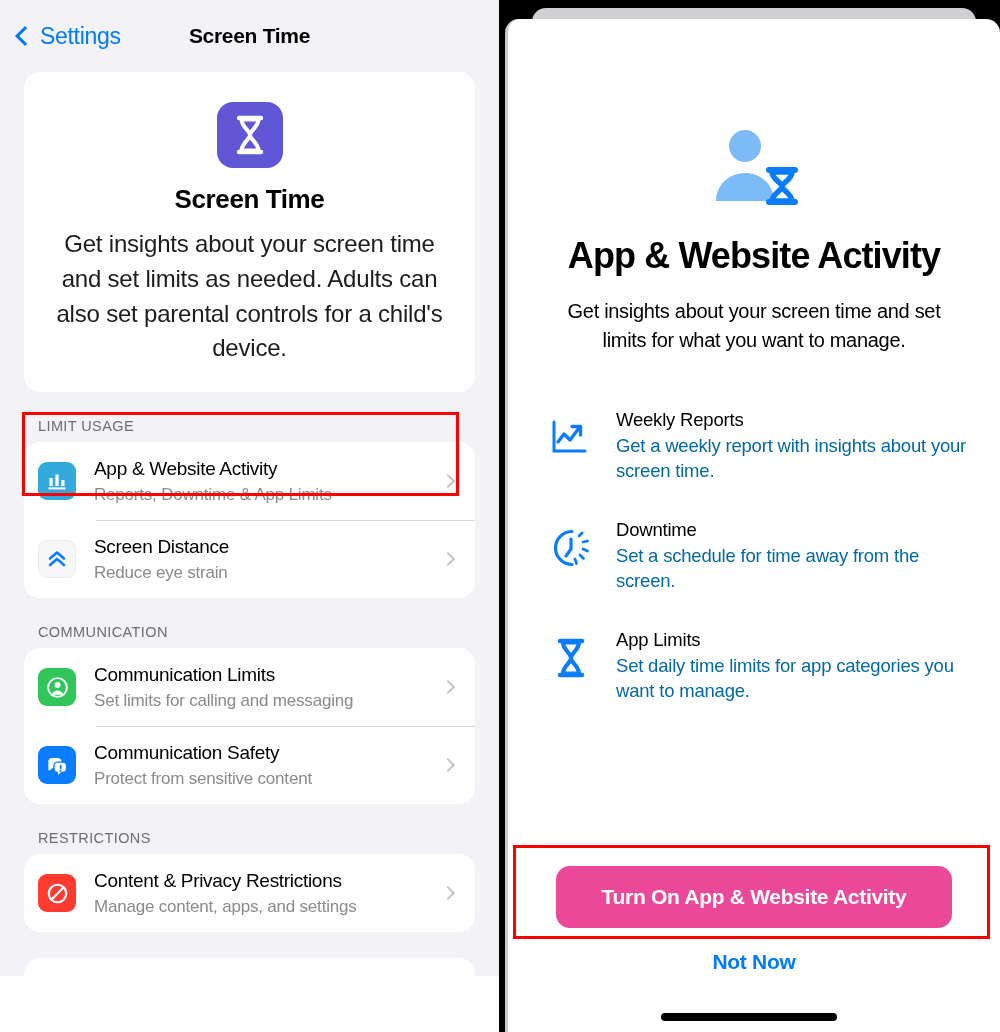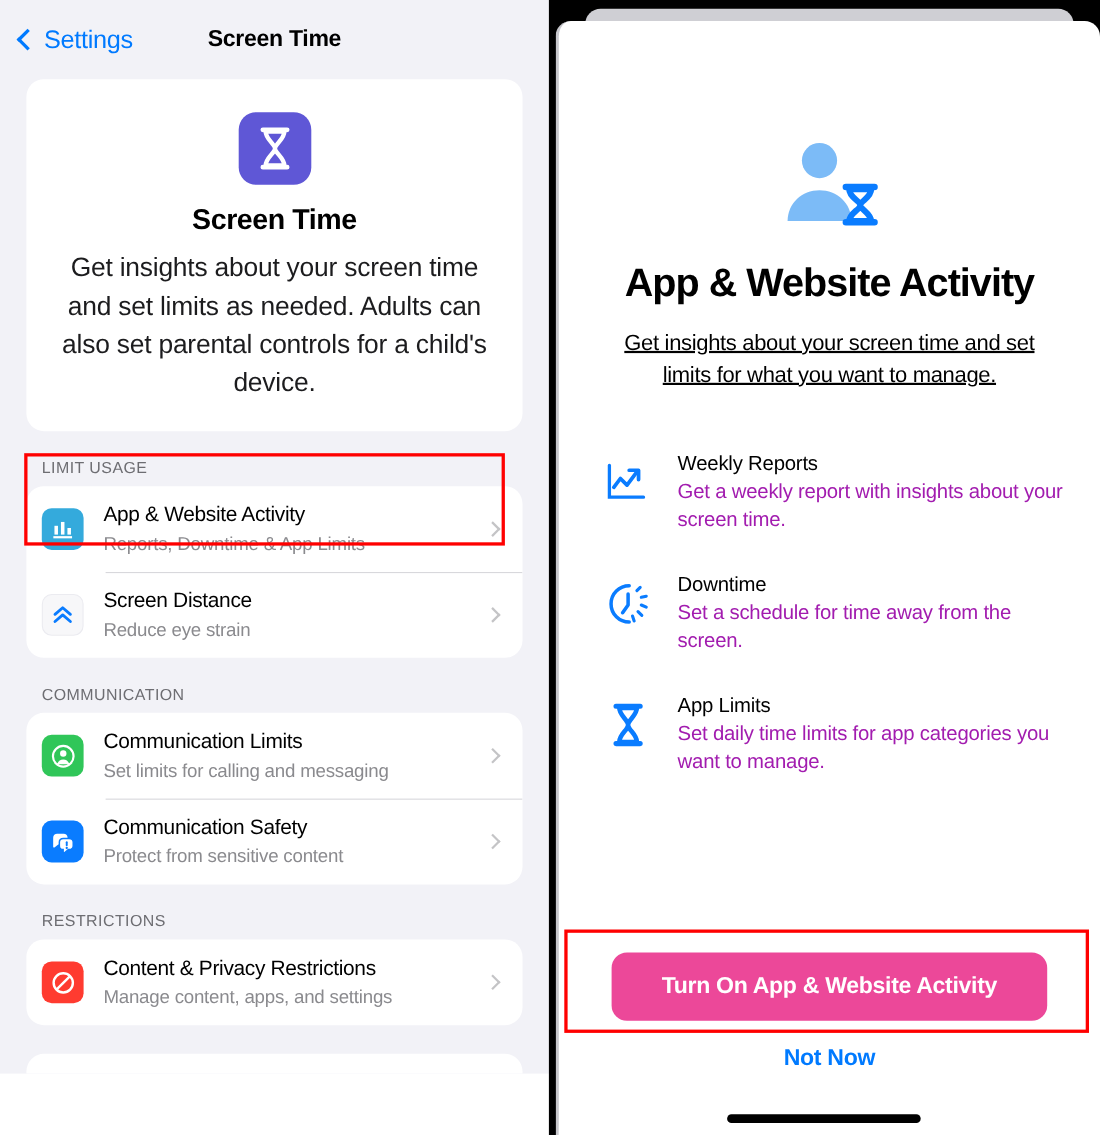--- a/index.html
+++ b/index.html
@@ -123,35 +123,35 @@
   .sheet-inner { flex: 1 1 auto; display: flex; flex-direction: column; padding: 0 26px; }
 
   .sheet-hero { padding-top: 108px; text-align: center; }
   .person-hourglass { display: block; margin: 0 auto 22px; }
   .sheet-title {
     font-size: 36px; font-weight: bold; color: #000;
     letter-spacing: -0.9px; margin-bottom: 20px;
   }
   .sheet-desc {
     font-size: 20px; color: #000; line-height: 1.45;
-    letter-spacing: -0.3px; padding: 0 12px; text-decoration: underline;
+    letter-spacing: -0.3px; padding: 0 12px;
   }
 
   .feature-list { margin-top: 54px; padding-left: 14px; }
   .feature {
     display: flex; gap: 22px; margin-bottom: 36px; align-items: flex-start;
   }
   .feature-icon {
     flex: 0 0 46px; width: 46px; height: 46px;
     display: flex; align-items: center; justify-content: center;
     margin-top: 6px;
   }
   .feature-body { flex: 1 1 auto; }
   .feature-title { font-size: 18.5px; font-weight: normal; color: #000; letter-spacing: -0.2px; margin-bottom: 3px;}
-  .feature-desc { font-size: 18.5px; color: #a21caf; line-height: 1.33; letter-spacing: -0.2px;}
+  .feature-desc { font-size: 18.5px; color: #0369a1; line-height: 1.33; letter-spacing: -0.2px;}
 
   .sheet-actions { margin-top: auto; padding: 0 22px 58px; text-align: center; }
   .cta-button {
     display: block; width: 100%;
     background: #ec4899; color: #fff;
     border: none; border-radius: 14px;
     font-size: 21px; font-weight: bold;
     padding: 19px 0; letter-spacing: -0.3px;
     font-family: "Liberation Sans", sans-serif;
     cursor: pointer;

